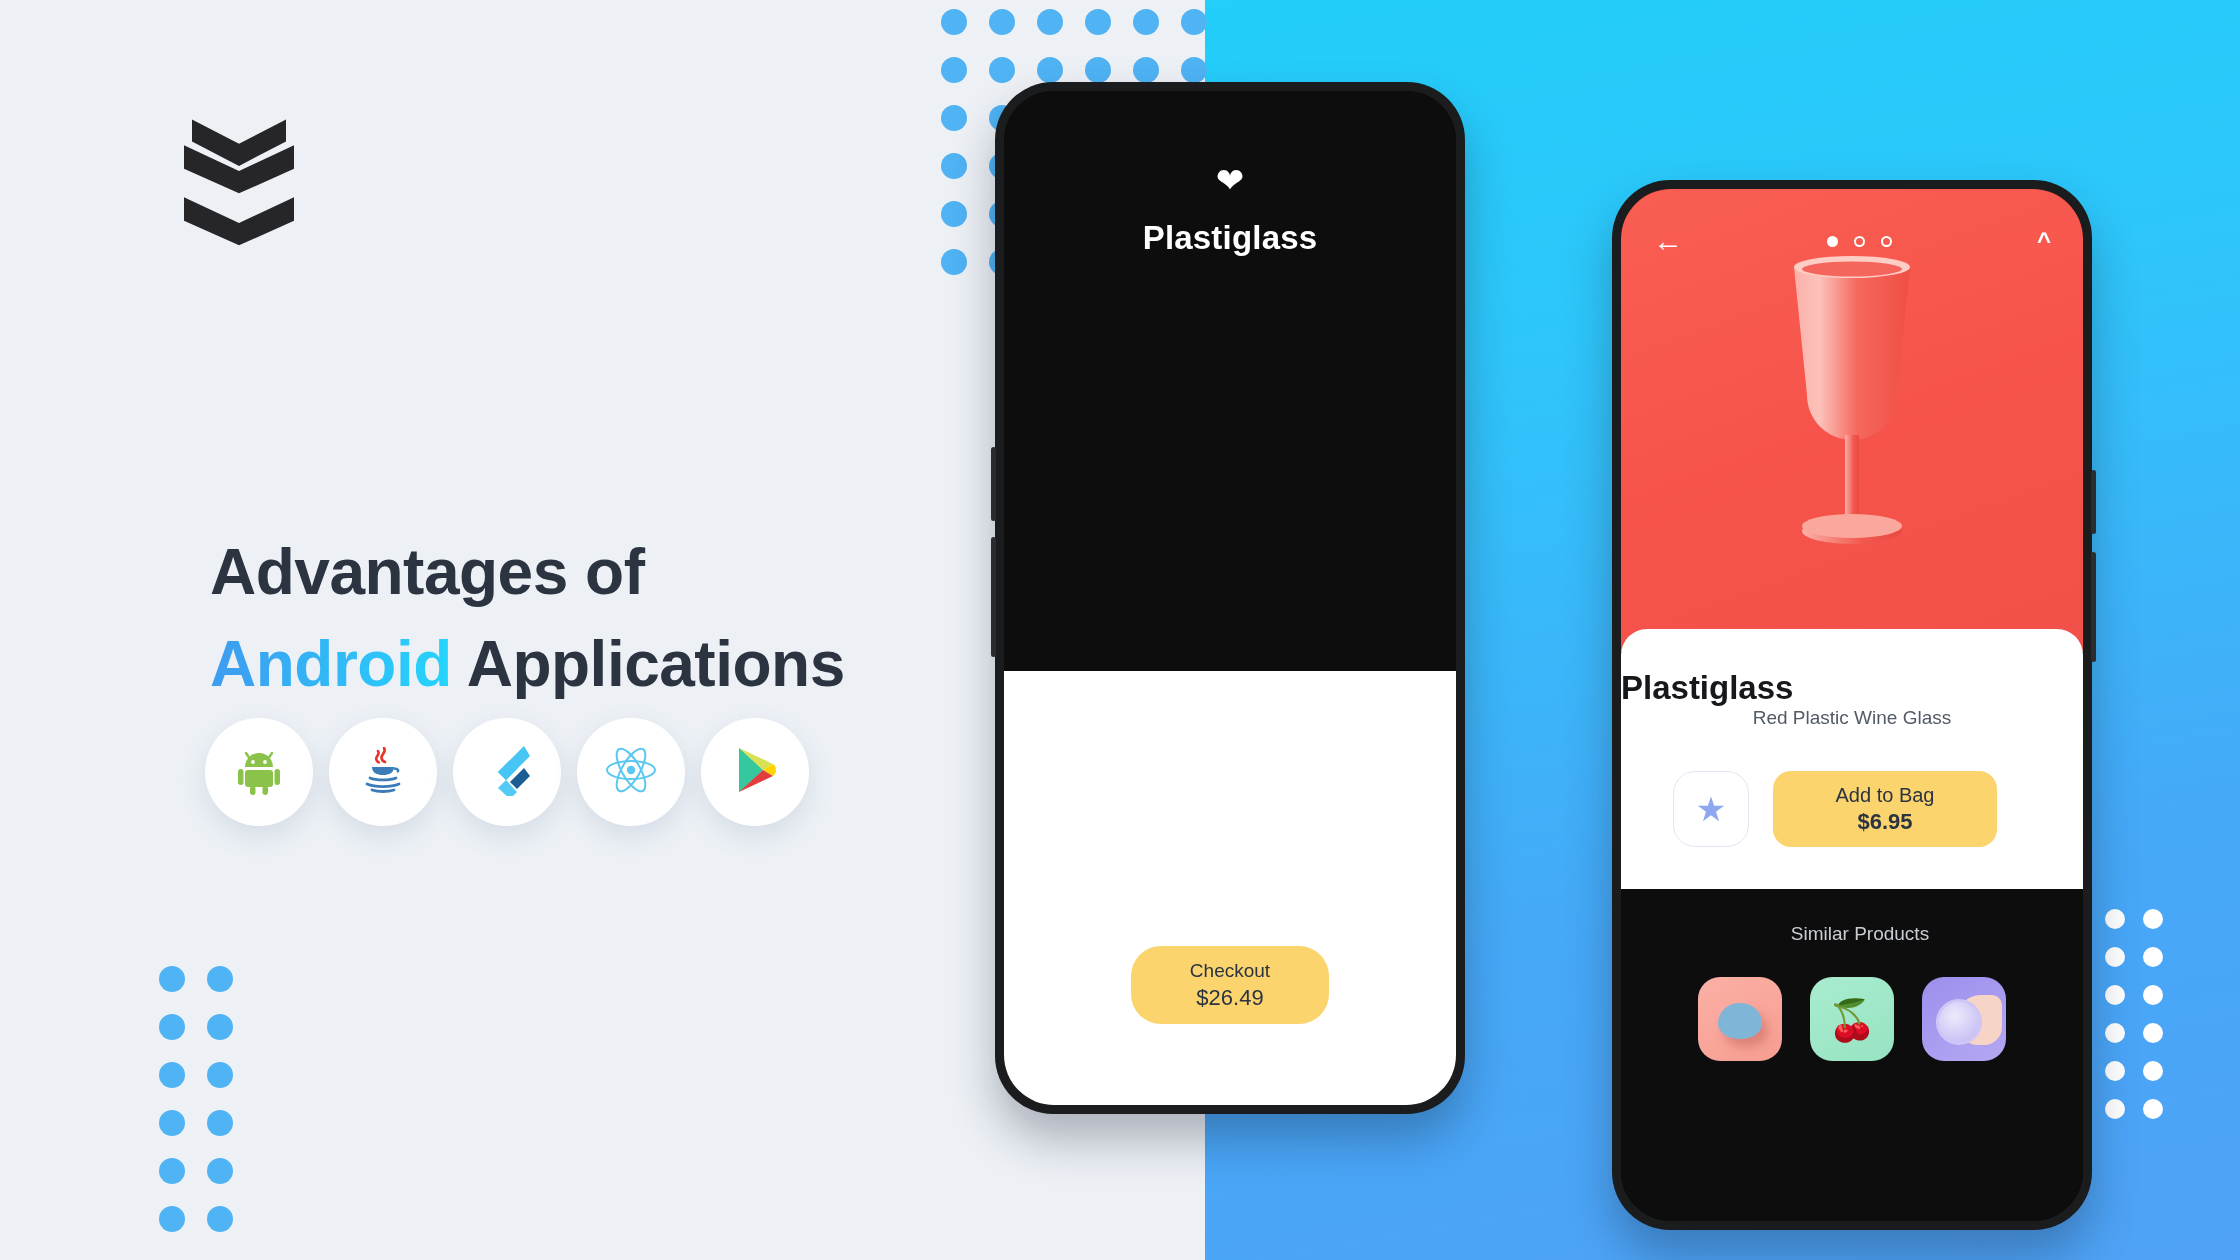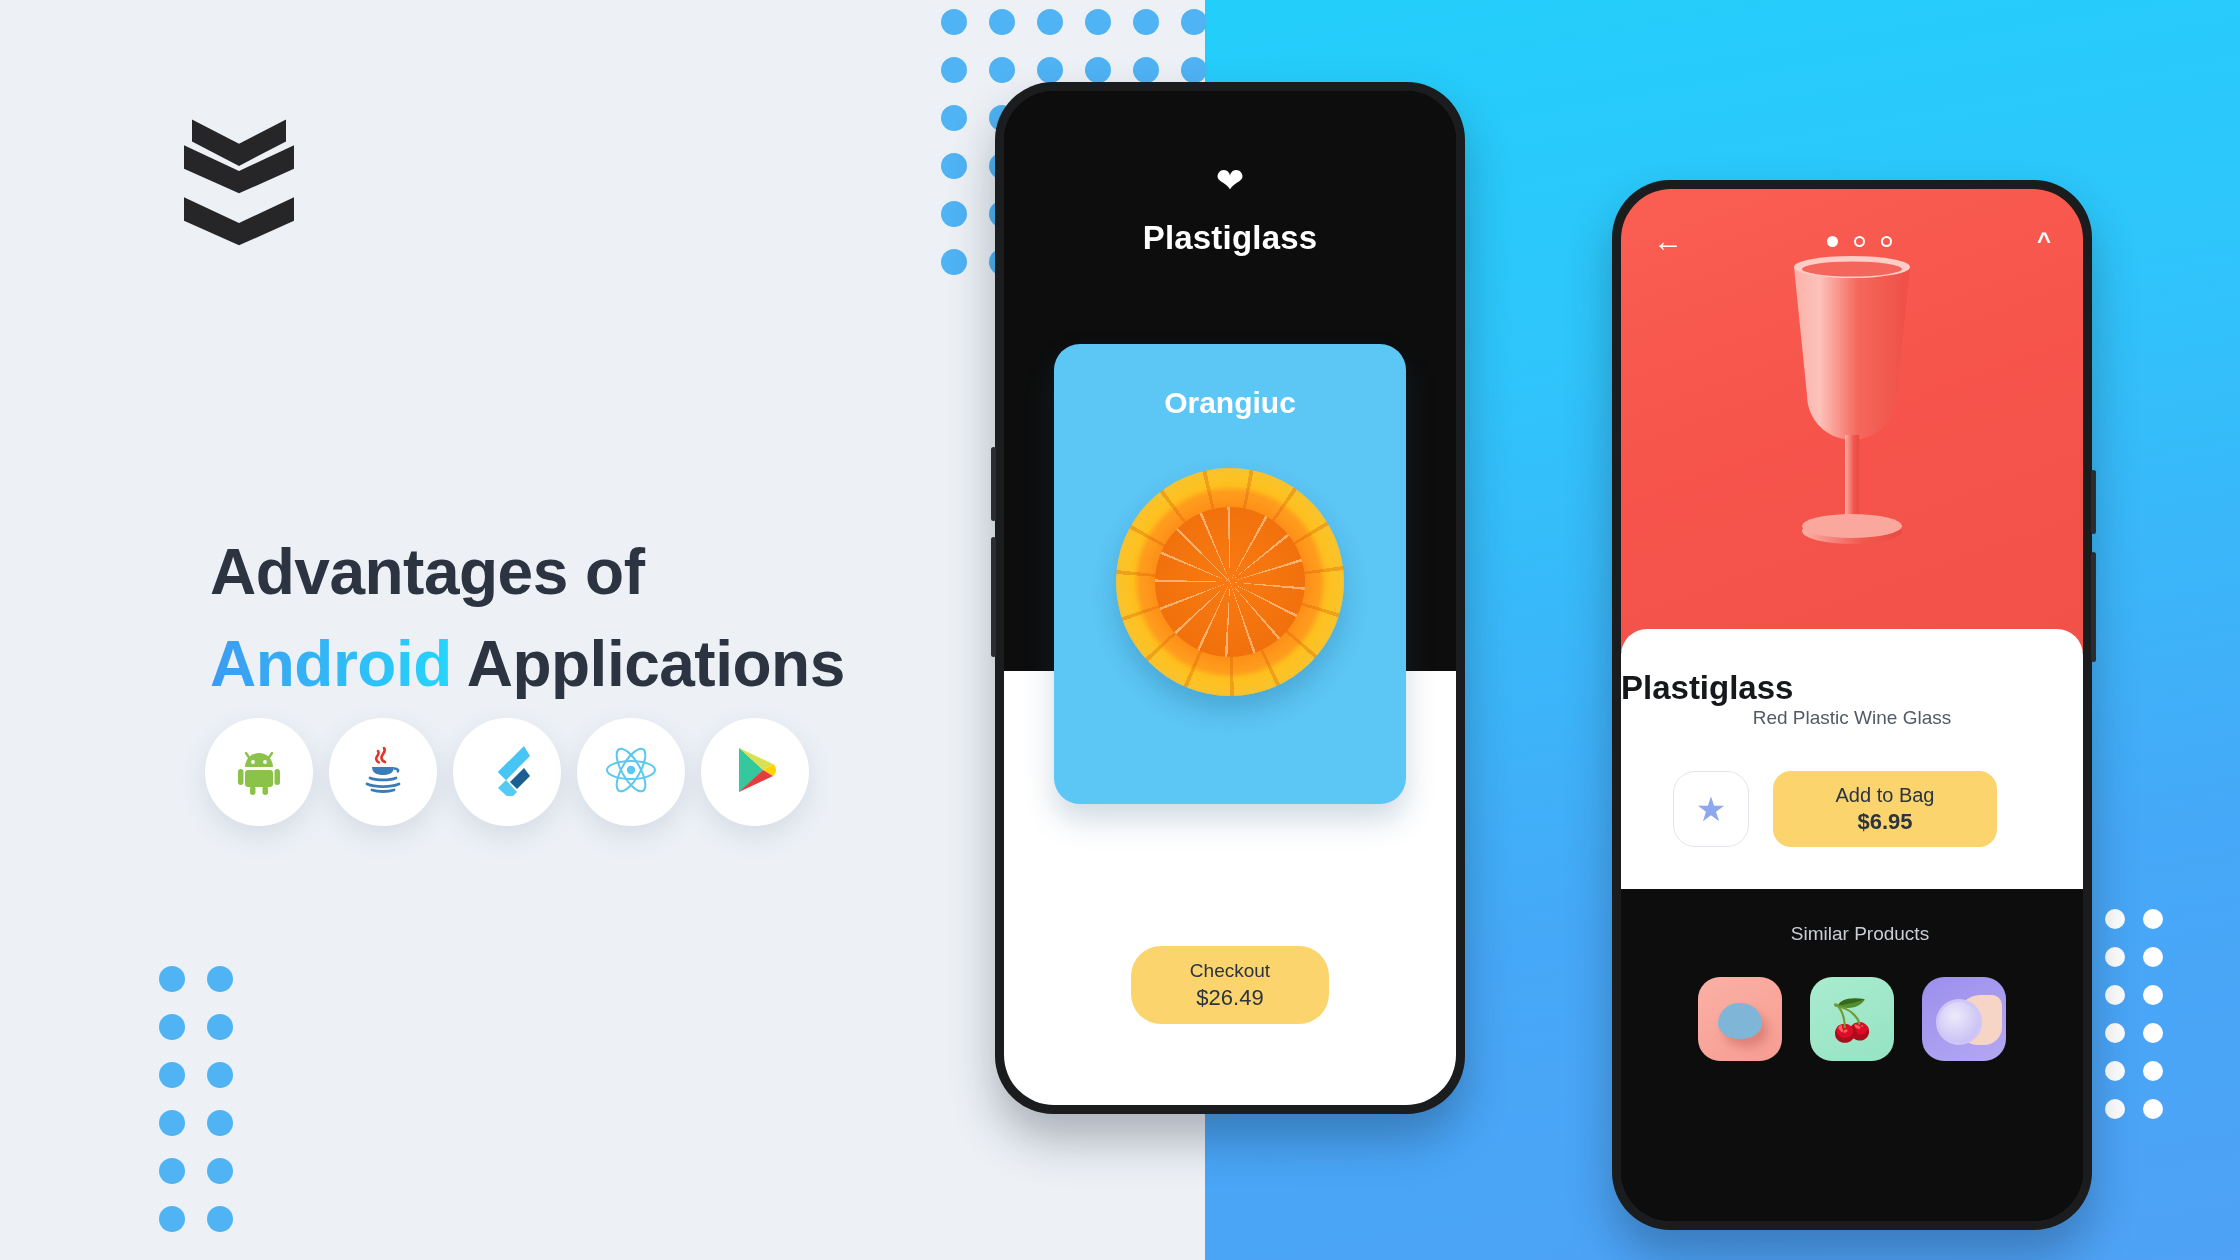--- a/index.html
+++ b/index.html
@@ -324,24 +324,20 @@
 <div class="phone" id="phone-left">
   <div class="side-btn a"></div>
   <div class="side-btn b"></div>
   <div class="phone-inner">
     <div class="lp-white"></div>
     <div class="lp-dark"></div>
 
     <div class="lp-heart">❤</div>
     <div class="lp-title">Plastiglass</div>
 
-    <div class="lp-card">
-      <div class="lp-card-title">Orangiuc</div>
-      <div class="orange"></div>
-    </div>
 
     <div class="lp-checkout">
       <span class="c-label">Checkout</span>
       <span class="c-price">$26.49</span>
     </div>
   </div>
 </div>
 
 <div class="phone" id="phone-right">
   <div class="side-btn a"></div>

